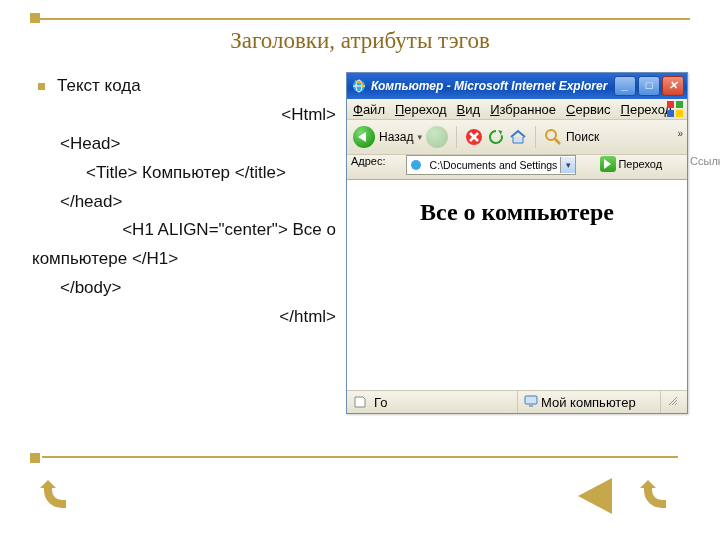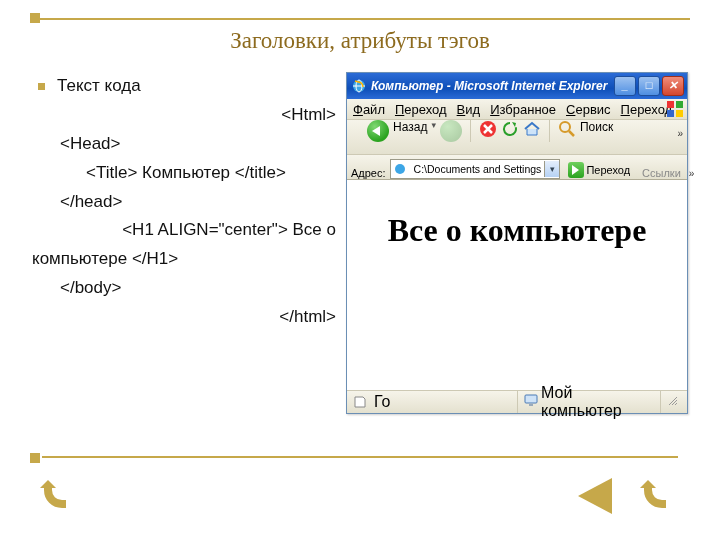--- a/index.html
+++ b/index.html
@@ -119,23 +119,23 @@
   .menubar span:first-letter { text-decoration: underline; }
   .win-flag {
     position: absolute;
     right: 3px; top: 1px;
     width: 18px; height: 18px;
   }
   .toolbar {
     height: 34px;
     background: linear-gradient(to bottom, #f6f4ea, #e4e1cf);
     display: flex;
-    align-items: flex-start;
+    align-items: center;
     gap: 4px;
-    padding-left: 20px;
+    padding-left: 6px;
     font-size: 12px;
     border-bottom: 1px solid #cdc9b4;
     position: relative;
   }
   .tool-ic { width: 18px; height: 18px; display: inline-block; }
   .back-arrow {
     width: 22px; height: 22px;
     border-radius: 50%;
     background: radial-gradient(circle at 35% 30%, #7fd873, #2ba31f 70%);
     position: relative;
@@ -151,24 +151,24 @@
   }
   .divider { width: 1px; height: 22px; background: #cdc9b4; margin: 0 4px; }
   .chev {
     position: absolute; right: 4px; top: 8px;
     font-size: 10px; color: #333;
   }
   .addrbar {
     height: 24px;
     background: linear-gradient(to bottom, #f6f4ea, #e4e1cf);
     display: flex;
-    align-items: flex-end;
+    align-items: flex-start;
     font-size: 11px;
     padding-left: 4px;
-    gap: 4px;
+    gap: 20px;
     border-bottom: 1px solid #b1ad98;
     position: relative;
   }
   .addr-input {
     flex: 1;
     height: 18px;
     background: #fff;
     border: 1px solid #9c9a88;
     display: flex;
     align-items: center;
@@ -194,34 +194,34 @@
     position: absolute;
     left: 4px; top: 3px;
     border-left: 7px solid #fff;
     border-top: 5px solid transparent;
     border-bottom: 5px solid transparent;
   }
   .links { color: #8a8a8a; padding: 0 4px; }
   .content-area {
     background: #fff;
     height: 196px;
-    padding-top: 32px;
+    padding-top: 19px;
     text-align: center;
     font-family: "Times New Roman", serif;
-    font-size: 32px;
+    font-size: 24px;
     font-weight: bold;
     color: #000;
   }
   .statusbar {
     height: 22px;
     background: linear-gradient(to bottom, #f6f4ea, #e4e1cf);
     border-top: 1px solid #cdc9b4;
     display: flex;
     align-items: center;
-    font-size: 16px;
+    font-size: 13px;
     position: absolute;
     bottom: 0; left: 0; right: 0;
   }
   .statusbar .cell { border-right: 1px solid #cdc9b4; padding: 0 6px; height: 100%; display: flex; align-items: center; gap: 3px; }
   
   .nav-btns {
     position: absolute;
     right: 30px;
     bottom: 14px;
     display: flex;

